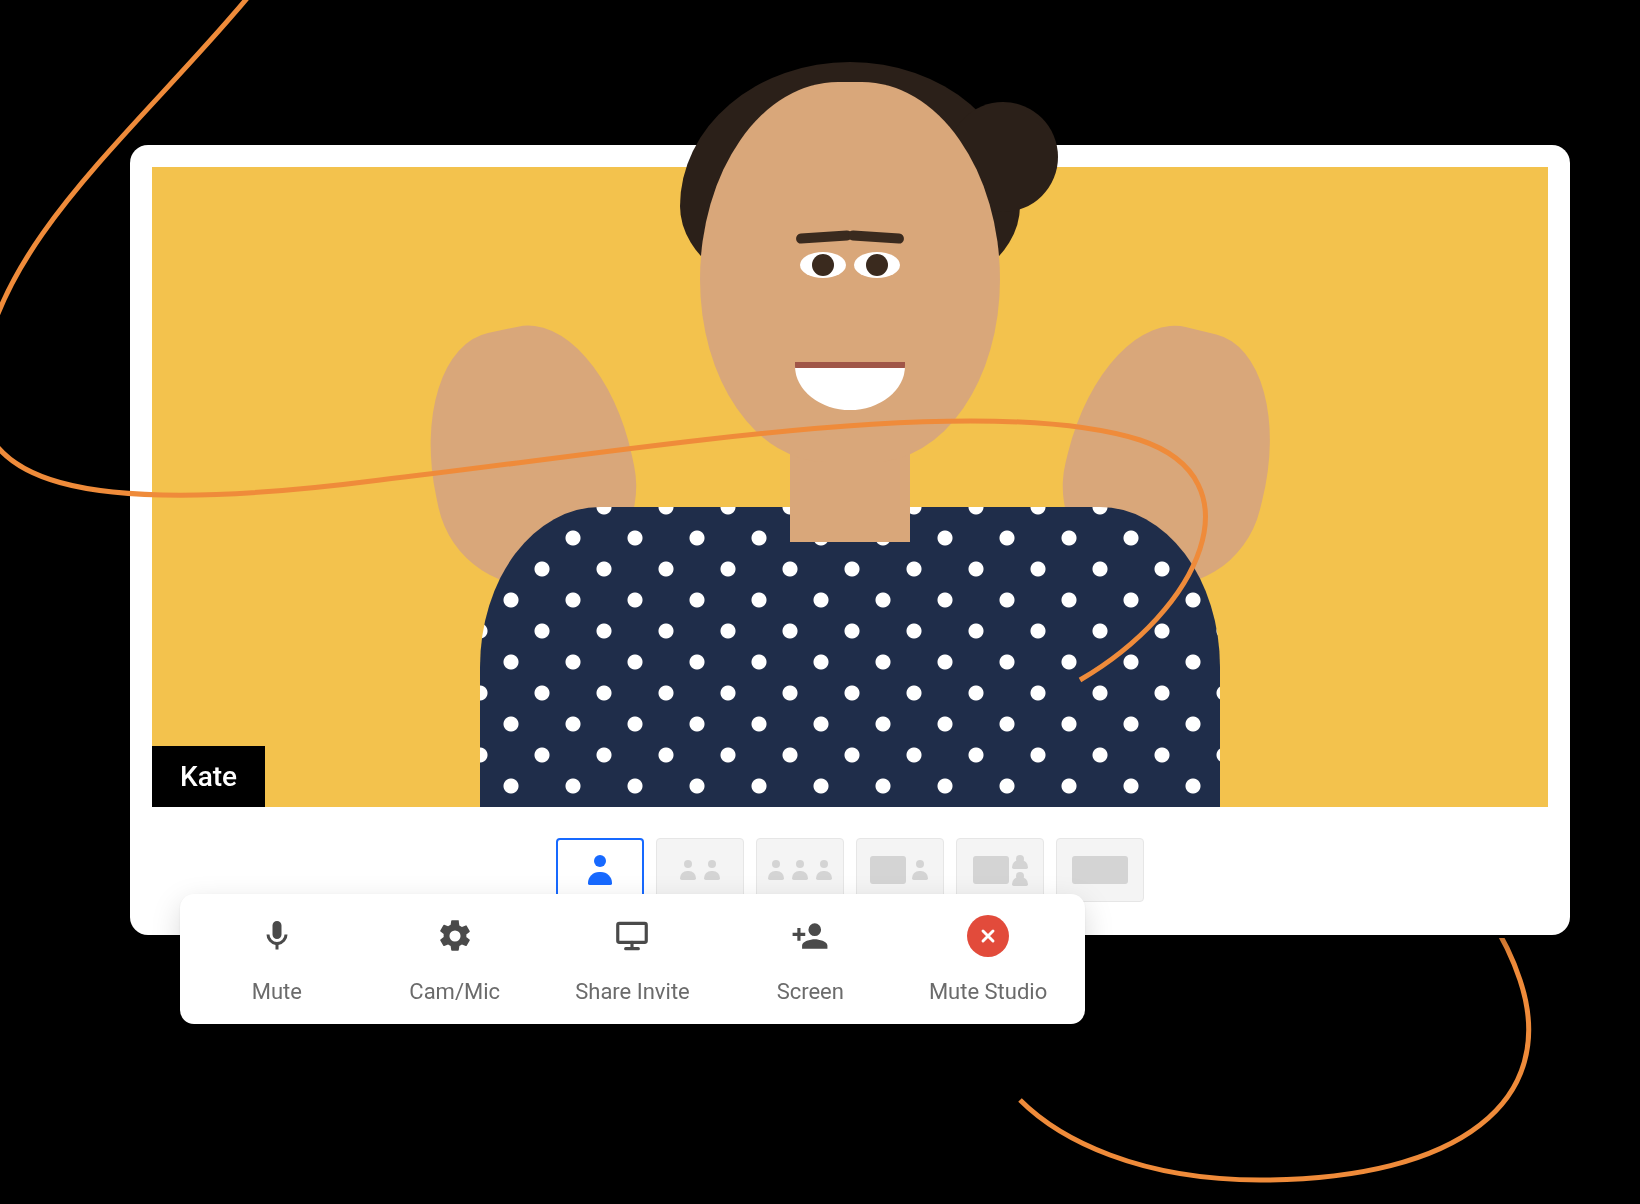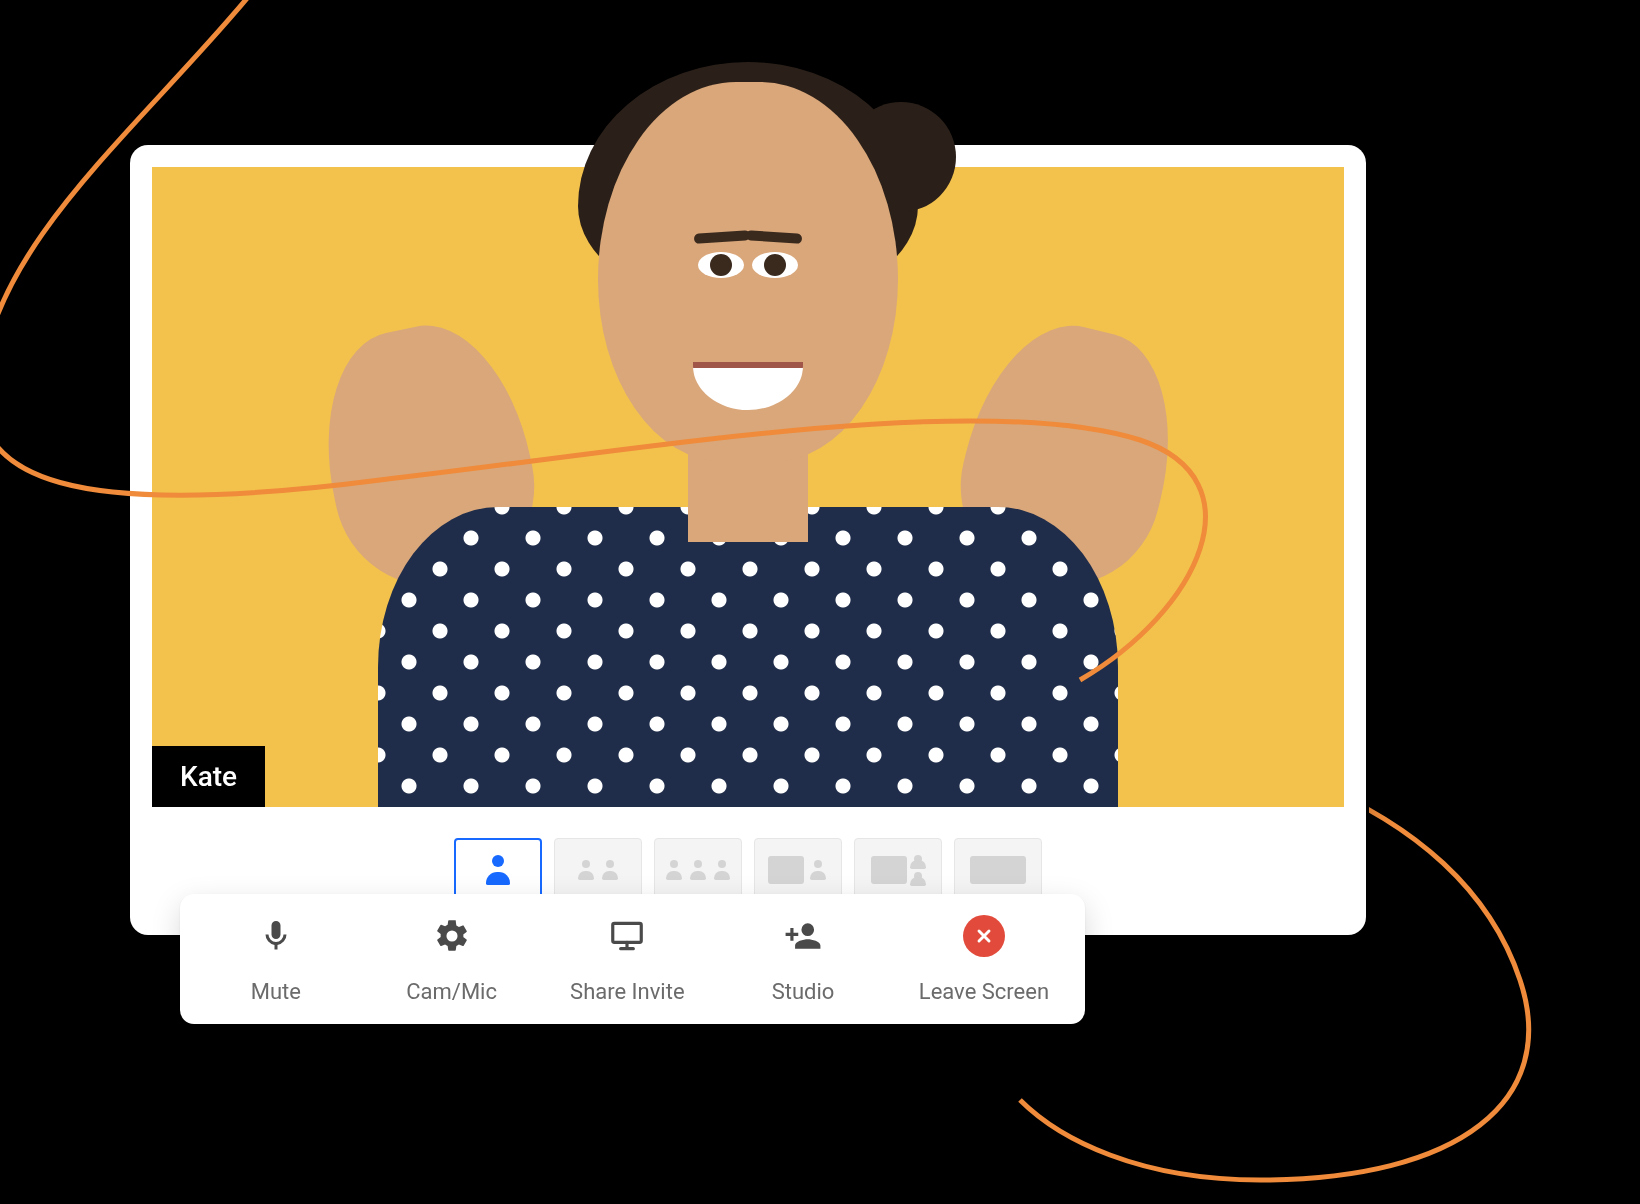--- a/index.html
+++ b/index.html
@@ -13,21 +13,21 @@
     }
     .swoosh {
       position: absolute;
       pointer-events: none;
       z-index: 2;
     }
     .card {
       position: absolute;
       left: 130px;
       top: 145px;
-      width: 1236px;
+      width: 1440px;
       height: 790px;
       background: #fff;
       border-radius: 18px;
       box-shadow: 0 0 0 3px #000, 0 8px 24px rgba(0,0,0,0.25);
       z-index: 3;
     }
     .video-area {
       position: absolute;
       left: 22px;
       top: 22px;
@@ -378,24 +378,24 @@
     </span>
     <span class="tool-label">Share Invite</span>
   </div>
 
   <div class="tool-btn">
     <span class="tool-icon">
       <svg width="38" height="38" viewBox="0 0 24 24" fill="#4a4a4a">
           <path d="M15 12a4 4 0 1 0 0-8 4 4 0 0 0 0 8zm0 2c-2.67 0-8 1.34-8 4v2h16v-2c0-2.66-5.33-4-8-4zM6 10V7H4v3H1v2h3v3h2v-3h3v-2H6z"></path>
         </svg>
     </span>
-    <span class="tool-label">Studio</span>
+    <span class="tool-label">Screen</span>
   </div>
 
   <div class="tool-btn">
     <span class="leave-icon">
       <svg width="20" height="20" viewBox="0 0 24 24" fill="none" stroke="#fff" stroke-width="3.5" stroke-linecap="round">
           <path d="M6 6l12 12M18 6L6 18"></path>
         </svg>
     </span>
-    <span class="tool-label">Leave Screen</span>
+    <span class="tool-label">Mute Studio</span>
   </div>
 </div>
 
 </body></html>

